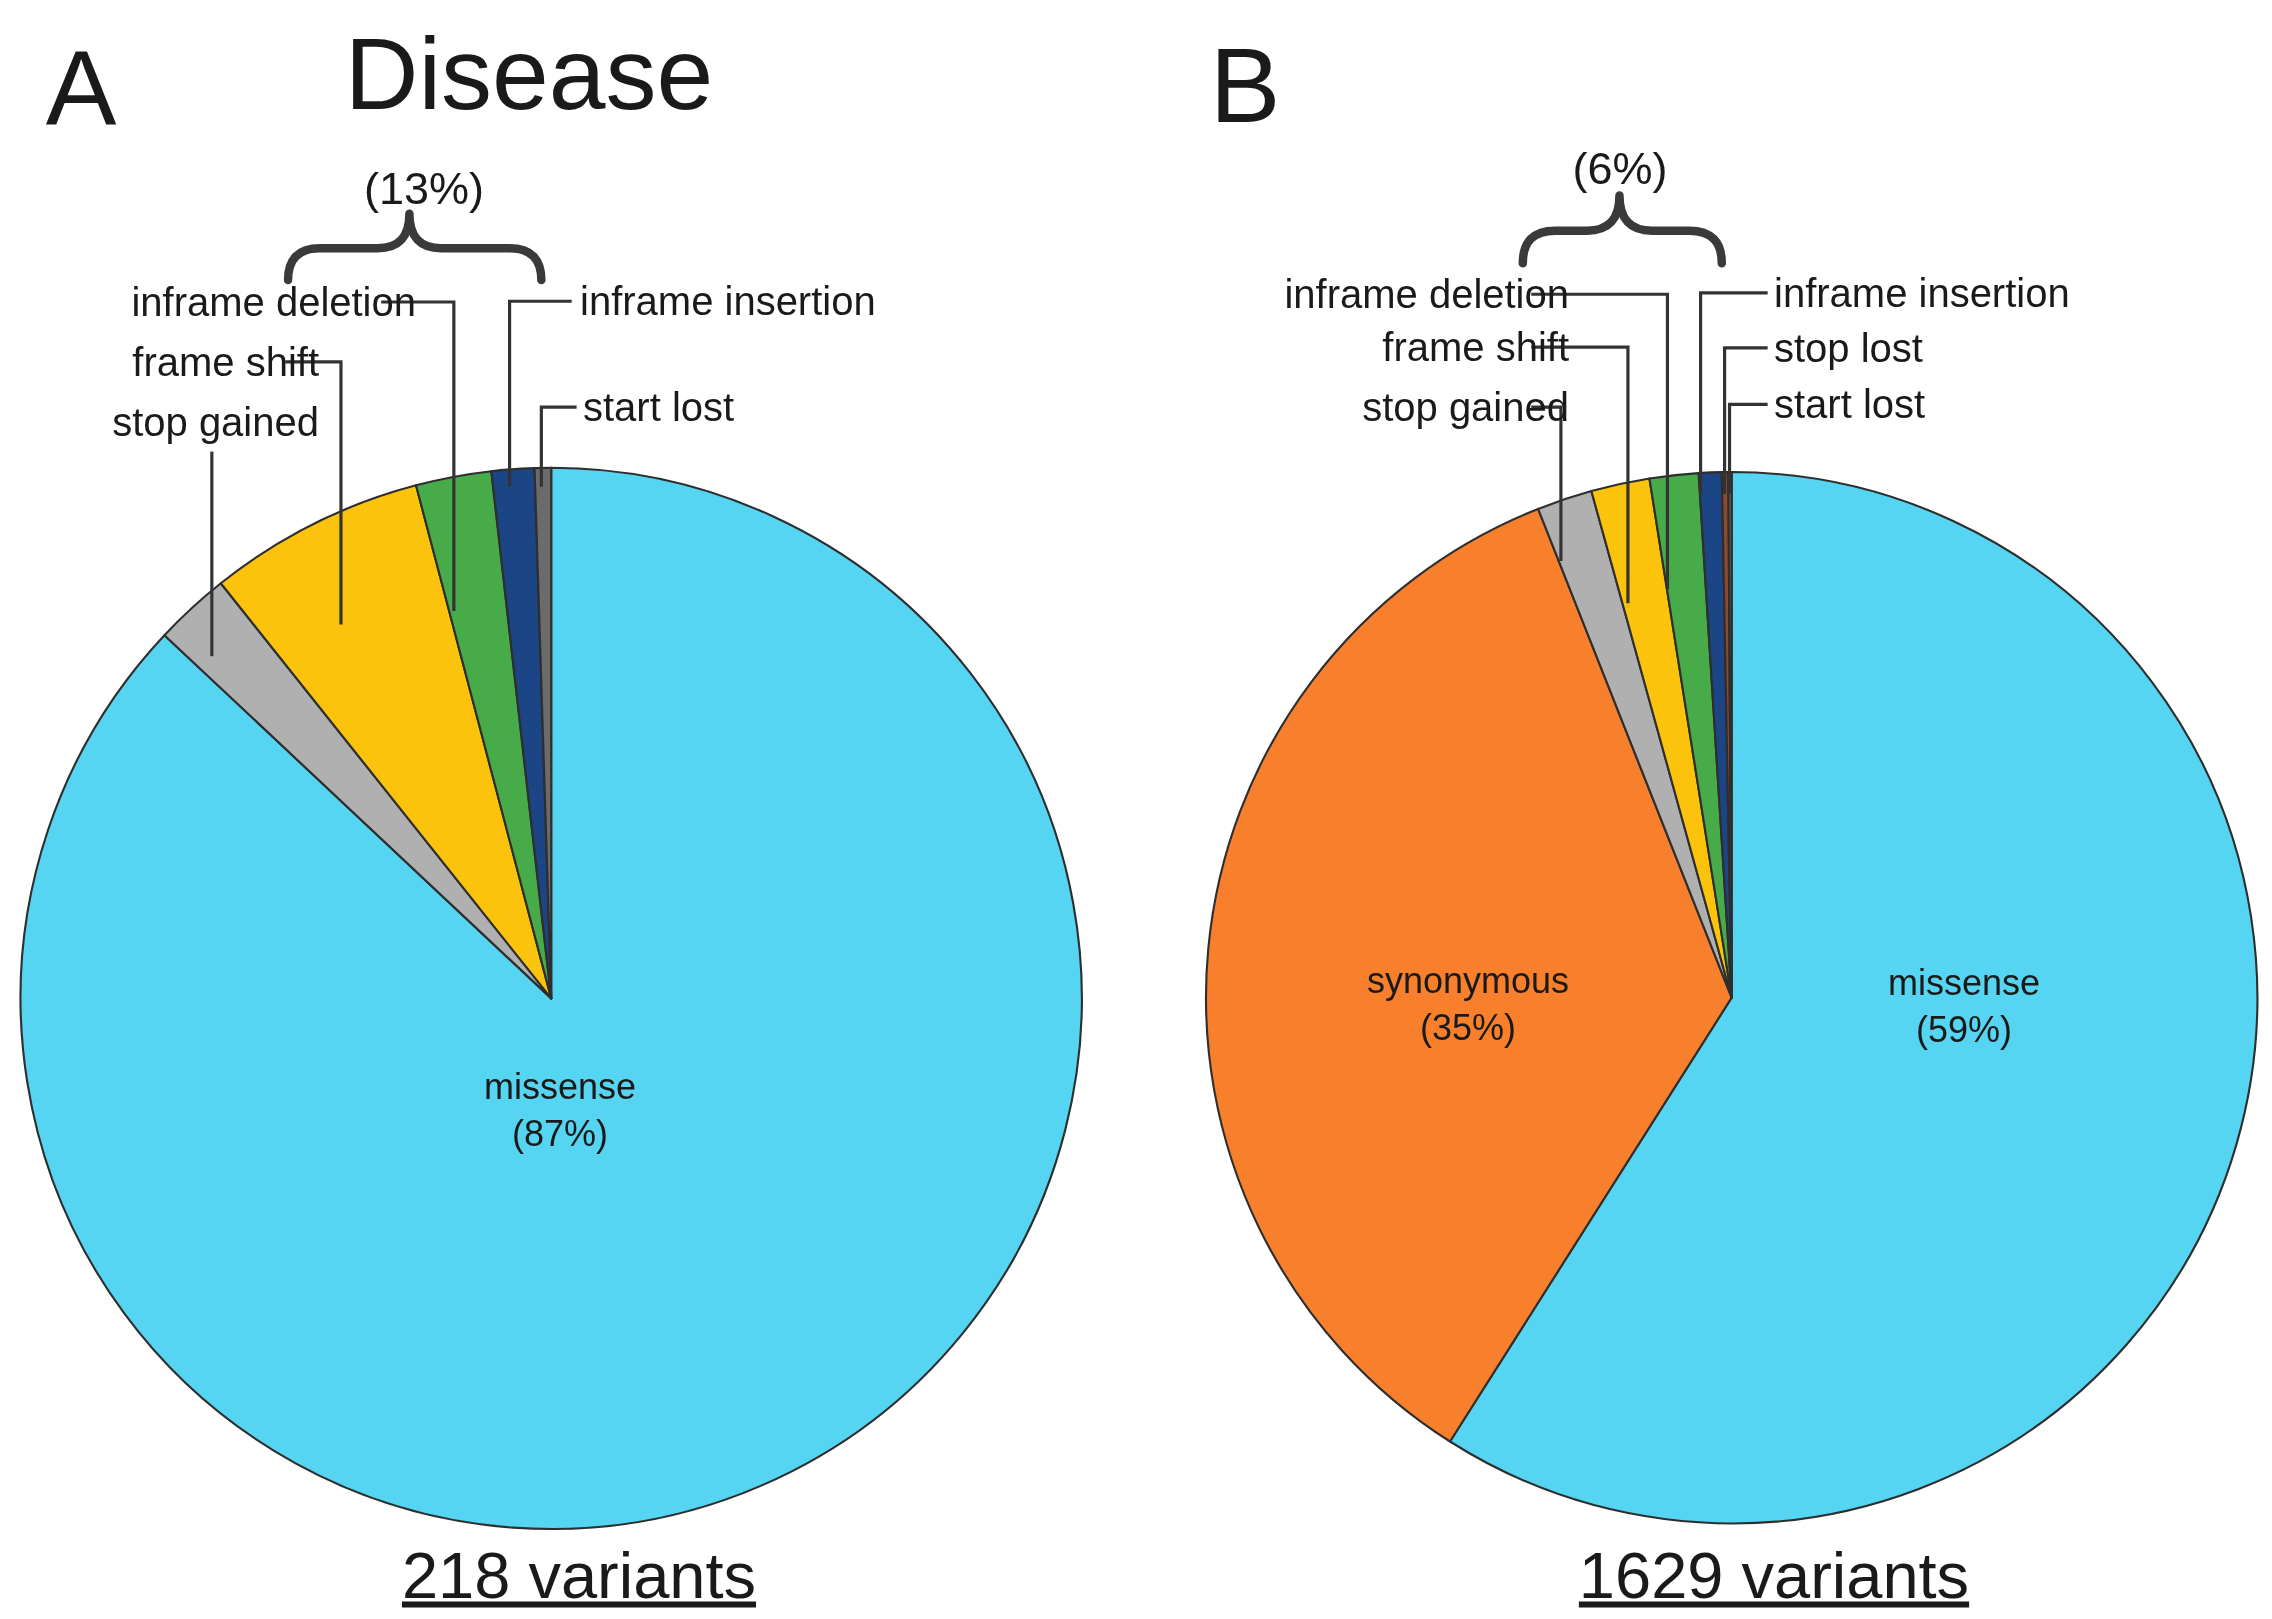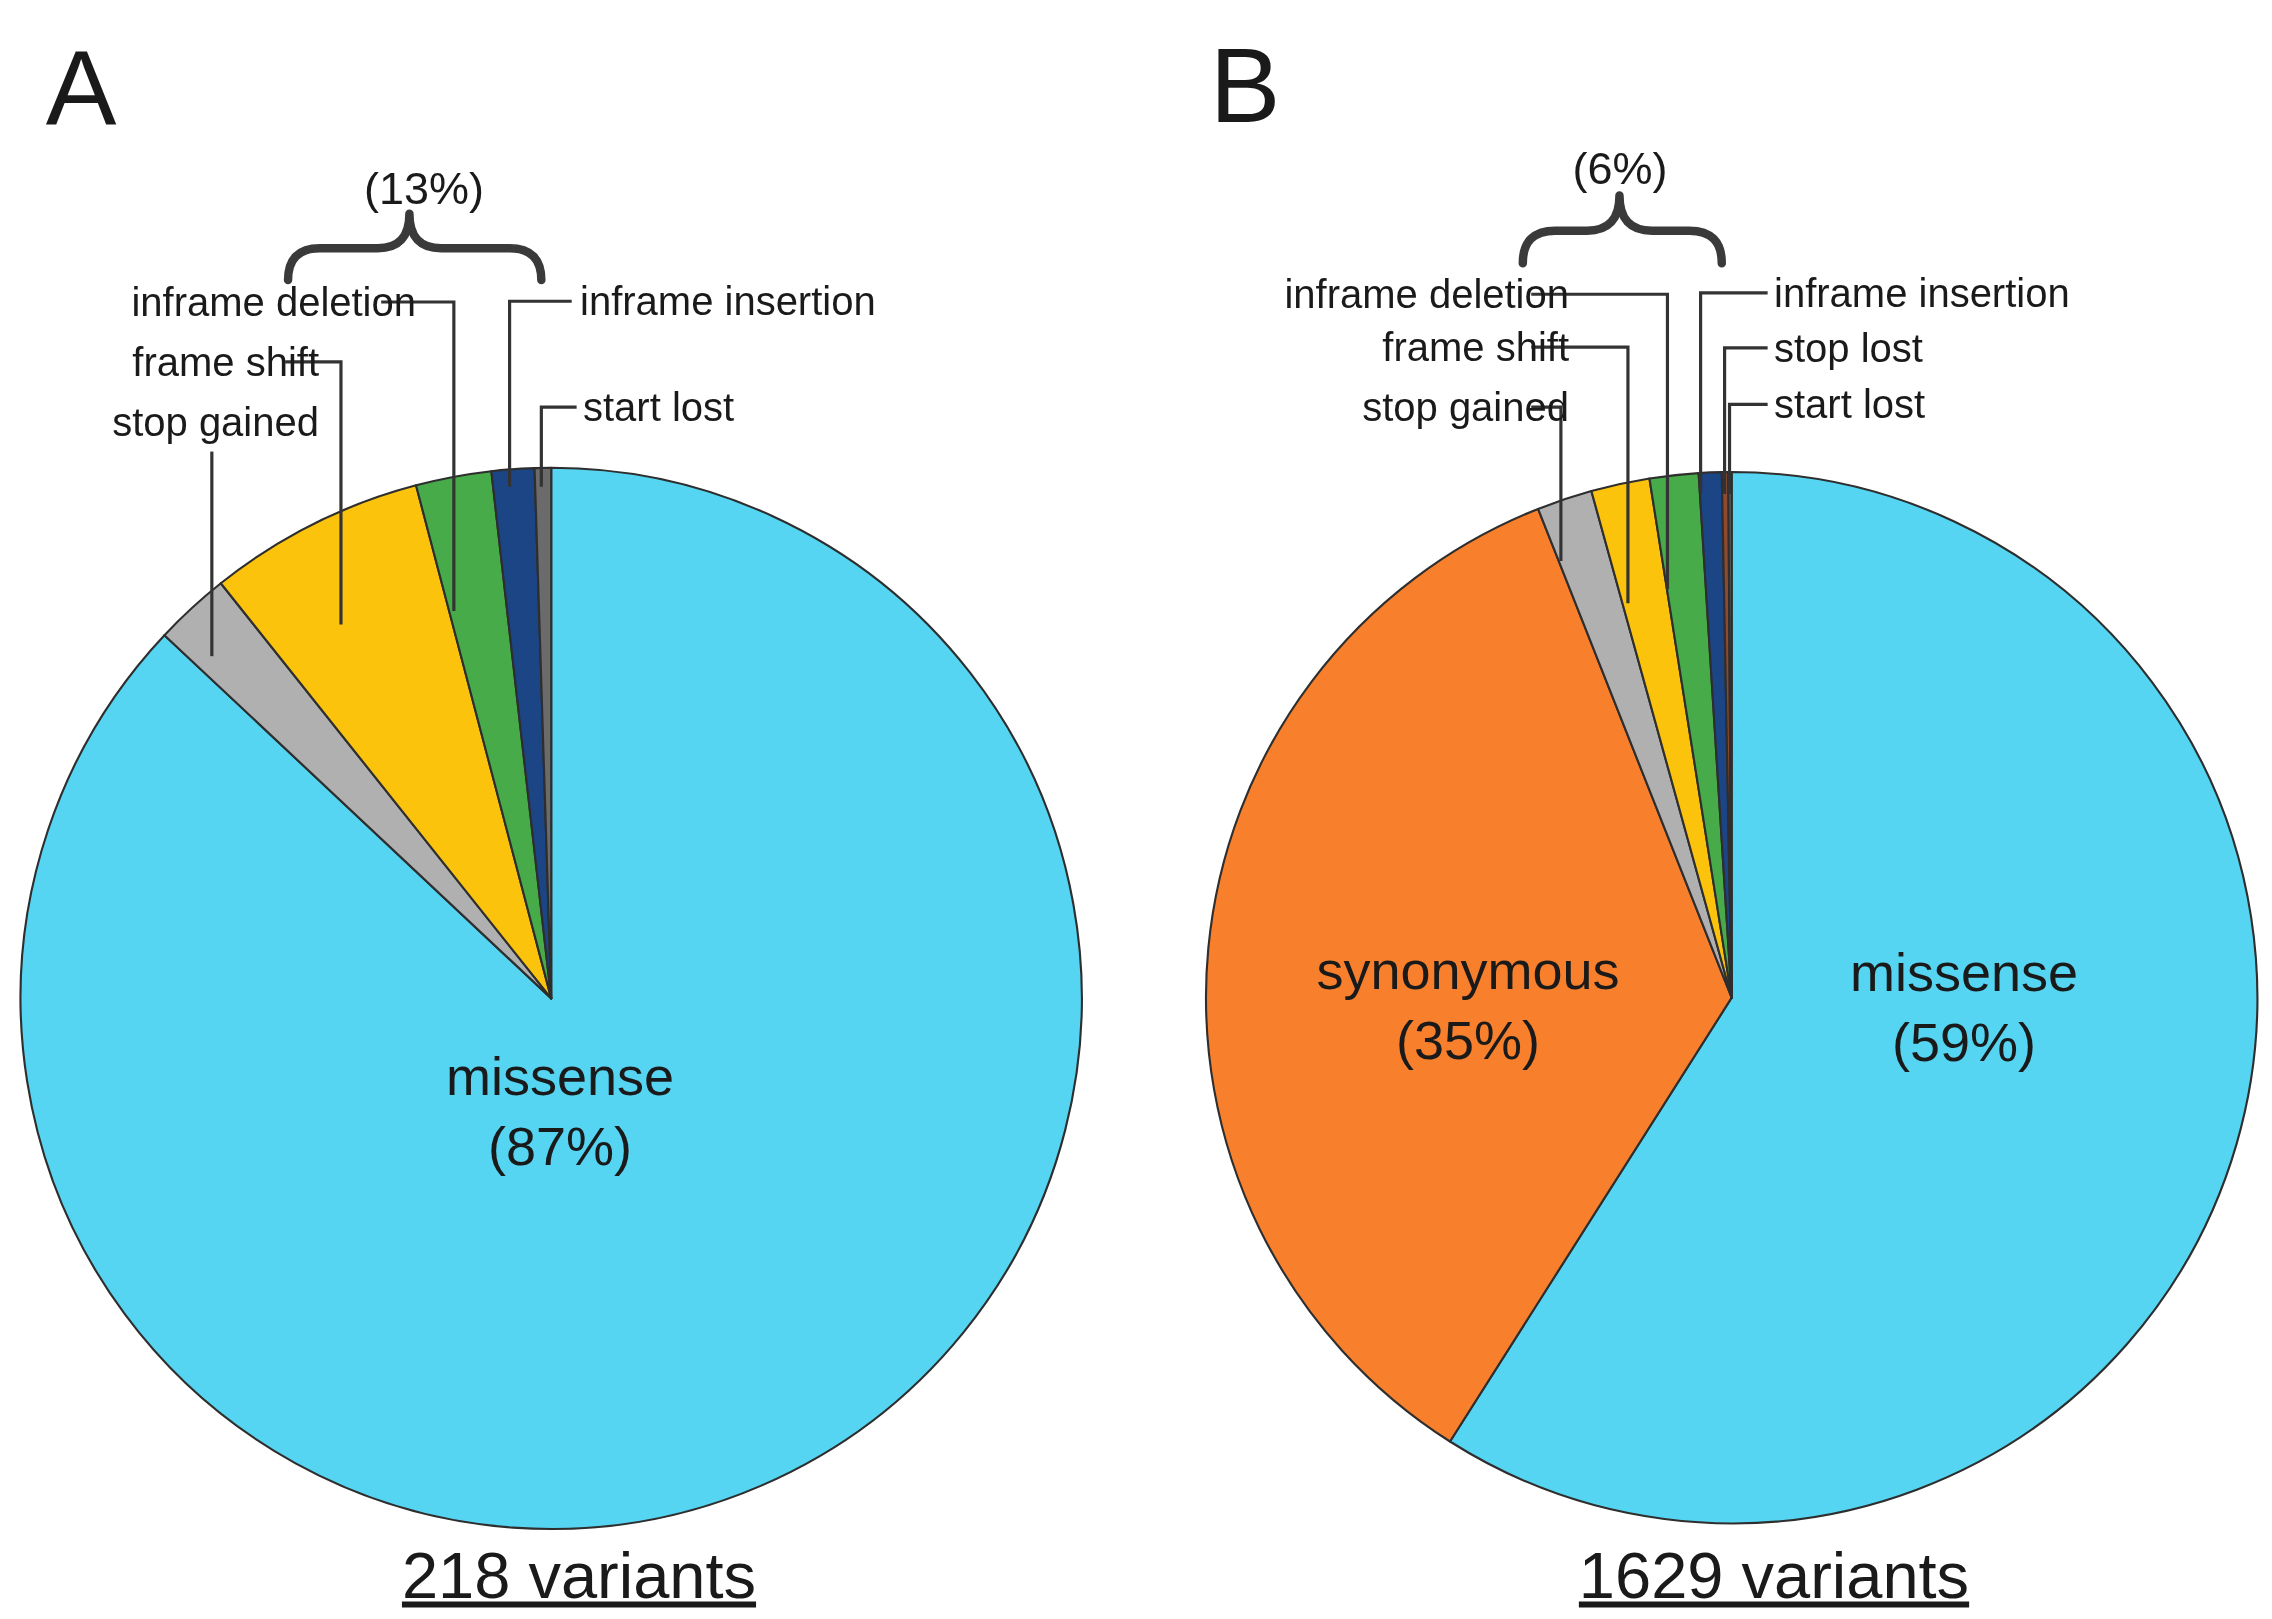--- a/index.html
+++ b/index.html
@@ -6,21 +6,21 @@
   body{width:2273px;height:1620px;position:relative;font-family:"Liberation Sans",sans-serif;color:#1a1a1a;}
   #stage{position:absolute;inset:0;}
   #figure-svg{position:absolute;left:0;top:0;}
   .abs{position:absolute;white-space:nowrap;}
   .panel-letter{font-size:106px;transform:translate(-50%,-50%);}
   .panel-title{font-size:102px;transform:translate(-50%,-50%);}
   .group-pct{font-size:45px;transform:translate(-50%,-50%);text-align:center;}
   .callout{font-size:40px;line-height:1;transform:translateY(-50%);}
   .callout.right{text-align:left;}
   .callout-col{position:absolute;left:0;text-align:right;padding-left:44px;}
-  .pie-label{font-size:54px;line-height:1.3;text-align:center;transform:translate(-50%,-50%);}
+  .pie-label{font-size:36px;line-height:1.3;text-align:center;transform:translate(-50%,-50%);}
   .caption{font-size:65px;transform:translate(-50%,-50%);text-decoration:underline;}
 </style>
 </head>
 <body>
 
 <div id="stage">
 
   <svg id="figure-svg" width="2273" height="1620" viewBox="0 0 3221 2296">
     <g id="pie-0">
         <path d="M 781 1415 L 781.0 663.0 A 752 752 0 1 1 232.8 900.2 Z" fill="#55D5F2" stroke="#2e2e2e" stroke-width="3" stroke-linejoin="round"></path>
@@ -54,20 +54,21 @@
         <polyline points="2505,415 2410,415 2410,700" fill="none" stroke="#333333" stroke-width="4.5"></polyline>
         <polyline points="2505,493 2444,493 2444,700" fill="none" stroke="#333333" stroke-width="4.5"></polyline>
         <polyline points="2505,573 2451,573 2451,700" fill="none" stroke="#333333" stroke-width="4.5"></polyline>
       </g>
     <path id="brace-0" fill="none" stroke="#3a3a3a" stroke-width="12" stroke-linecap="round" stroke-linejoin="round" d="M 408 397 Q 408 351.88 453.12 351.88 L 534.88 351.88 Q 580 351.88 580 303 Q 580 351.88 625.12 351.88 L 721.88 351.88 Q 767 351.88 767 397"></path>
     <path id="brace-1" fill="none" stroke="#3a3a3a" stroke-width="12" stroke-linecap="round" stroke-linejoin="round" d="M 2158 373 Q 2158 326.92 2204.08 326.92 L 2248.92 326.92 Q 2295 326.92 2295 277 Q 2295 326.92 2341.08 326.92 L 2393.92 326.92 Q 2440 326.92 2440 373"></path>
   </svg>
 
   <div class="abs panel-letter" style="left:81px;top:87px">A</div>
 
+  <div class="abs panel-title" style="left:529px;top:74px">Disease</div>
 
   <div class="abs group-pct" style="left:424px;top:189px">(13%)</div>
 
   <div class="callout-col abs callout" style="width:372px;top:302px">inframe deletion</div>
   <div class="callout-col abs callout" style="width:275px;top:362px">frame shift</div>
   <div class="callout-col abs callout" style="width:275px;top:422px">stop gained</div>
 
   <div class="abs callout right" style="left:580px;top:301px">inframe insertion</div>
   <div class="abs callout right" style="left:583px;top:407px">start lost</div>
 

